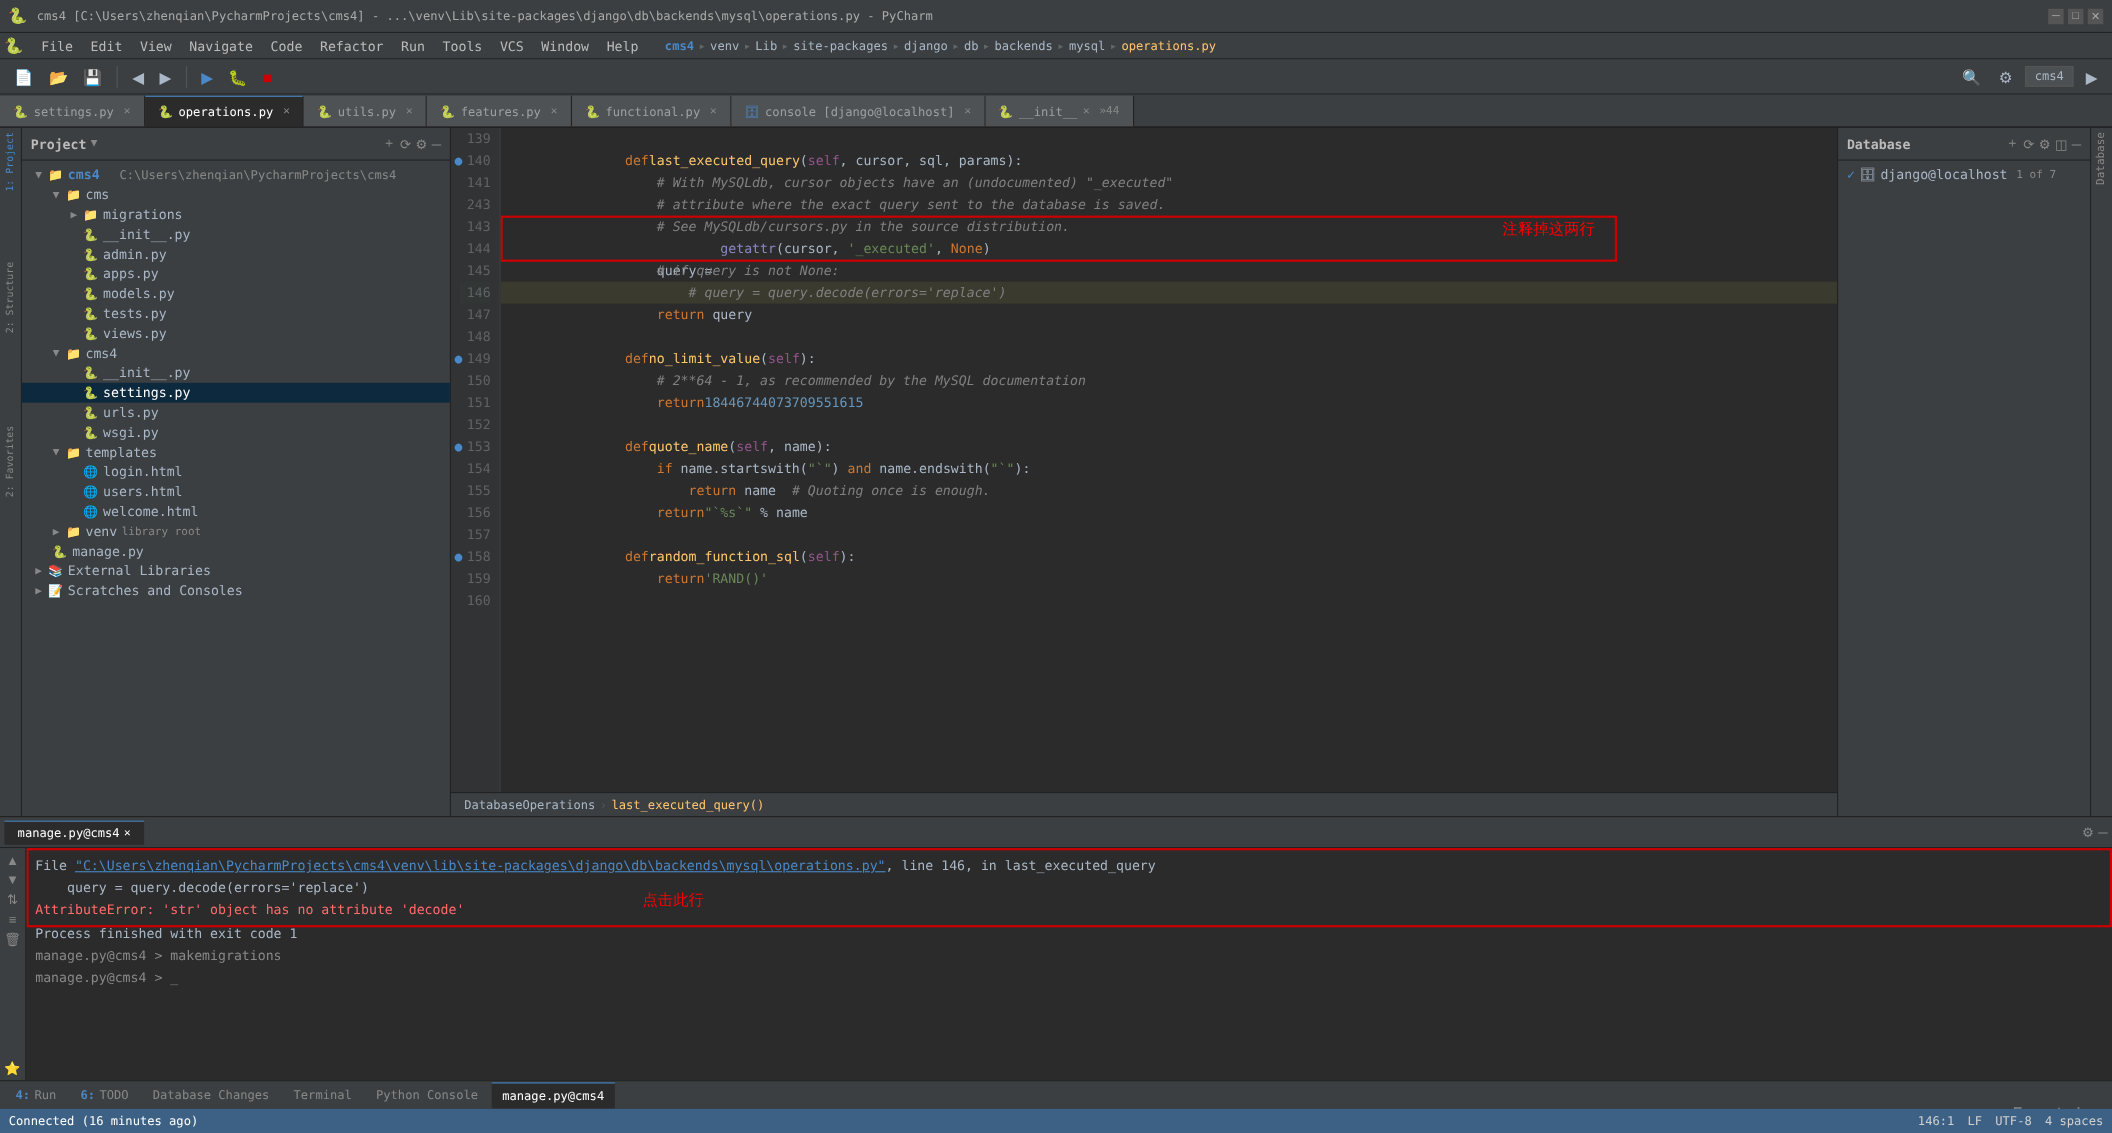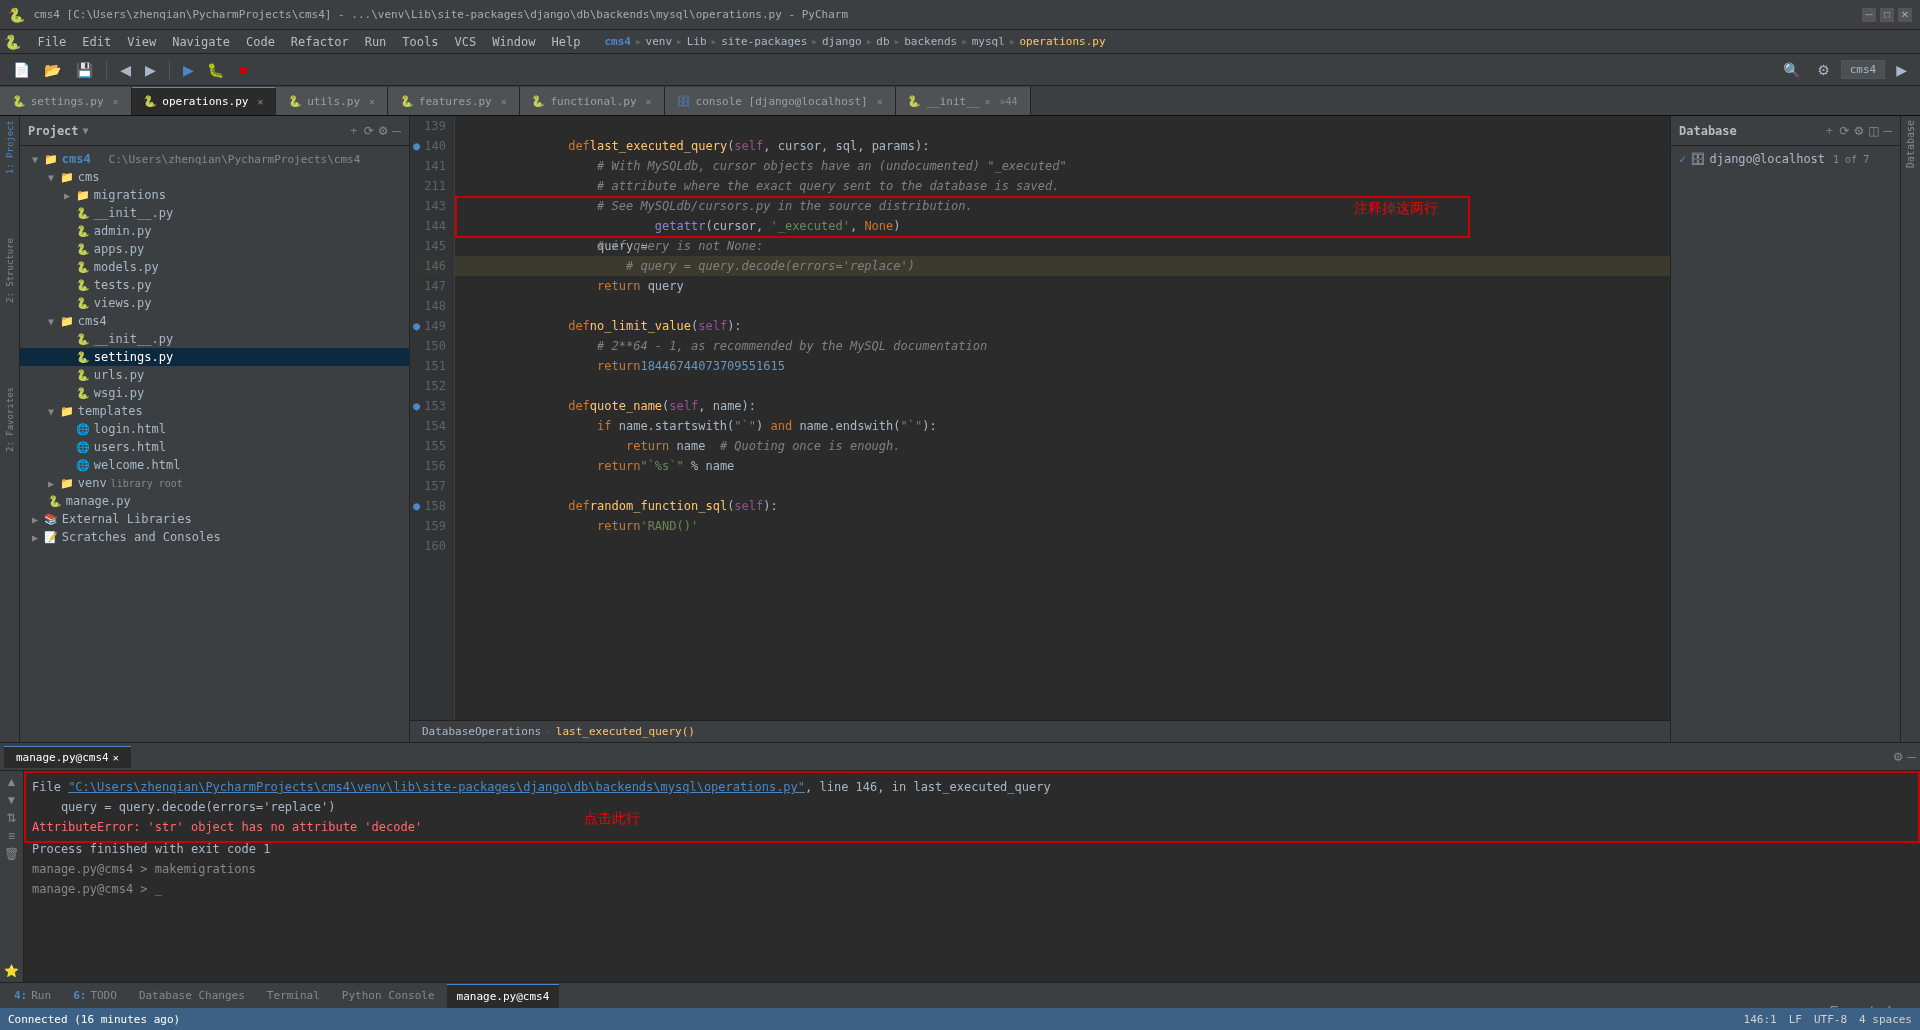--- a/index.html
+++ b/index.html
@@ -382,21 +382,21 @@
             <span>139</span>
           </div>
         <div class="line-num" style="height:20px;">
             <span style="color:#4a88c7;">●</span>
             <span>140</span>
           </div>
         <div class="line-num" style="height:20px;">
             <span>141</span>
           </div>
         <div class="line-num" style="height:20px;">
-            <span>211</span>
+            <span>243</span>
           </div>
         <div class="line-num" style="height:20px;">
             <span>143</span>
           </div>
         <div class="line-num" style="height:20px;align-items:center;">
             <span>144</span>
           </div>
         <div class="line-num" style="height:20px;">
             <span>145</span>
           </div>
@@ -447,21 +447,21 @@
           </div>
         <div class="line-num" style="height:20px;">
             <span>160</span>
           </div>
       </div>
 
       <div class="code-content" style="position:relative;">
 
         <div style="position:absolute; top:80px; left:0; right:200px; height:42px; border:2px solid #cc0000; pointer-events:none; z-index:10;"></div>
 
-        <div style="position:absolute; top:82px; right:232px; color:#ff0000; font-family:Arial,sans-serif; font-size:14px; pointer-events:none; z-index:11; white-space:nowrap;">注释掉这两行</div>
+        <div style="position:absolute; top:82px; right:220px; color:#ff0000; font-family:Arial,sans-serif; font-size:14px; pointer-events:none; z-index:11; white-space:nowrap;">注释掉这两行</div>
 
         <div class="code-line"> </div>
         <div class="code-line">
           &nbsp;&nbsp;&nbsp;&nbsp;<span class="kw">def</span> <span class="fn">last_executed_query</span>(<span class="self-kw">self</span>, cursor, sql, params):
         </div>
         <div class="code-line">
           &nbsp;&nbsp;&nbsp;&nbsp;&nbsp;&nbsp;&nbsp;&nbsp;<span class="comment"># With MySQLdb, cursor objects have an (undocumented) "_executed"</span>
         </div>
         <div class="code-line">
           &nbsp;&nbsp;&nbsp;&nbsp;&nbsp;&nbsp;&nbsp;&nbsp;<span class="comment"># attribute where the exact query sent to the database is saved.</span>

